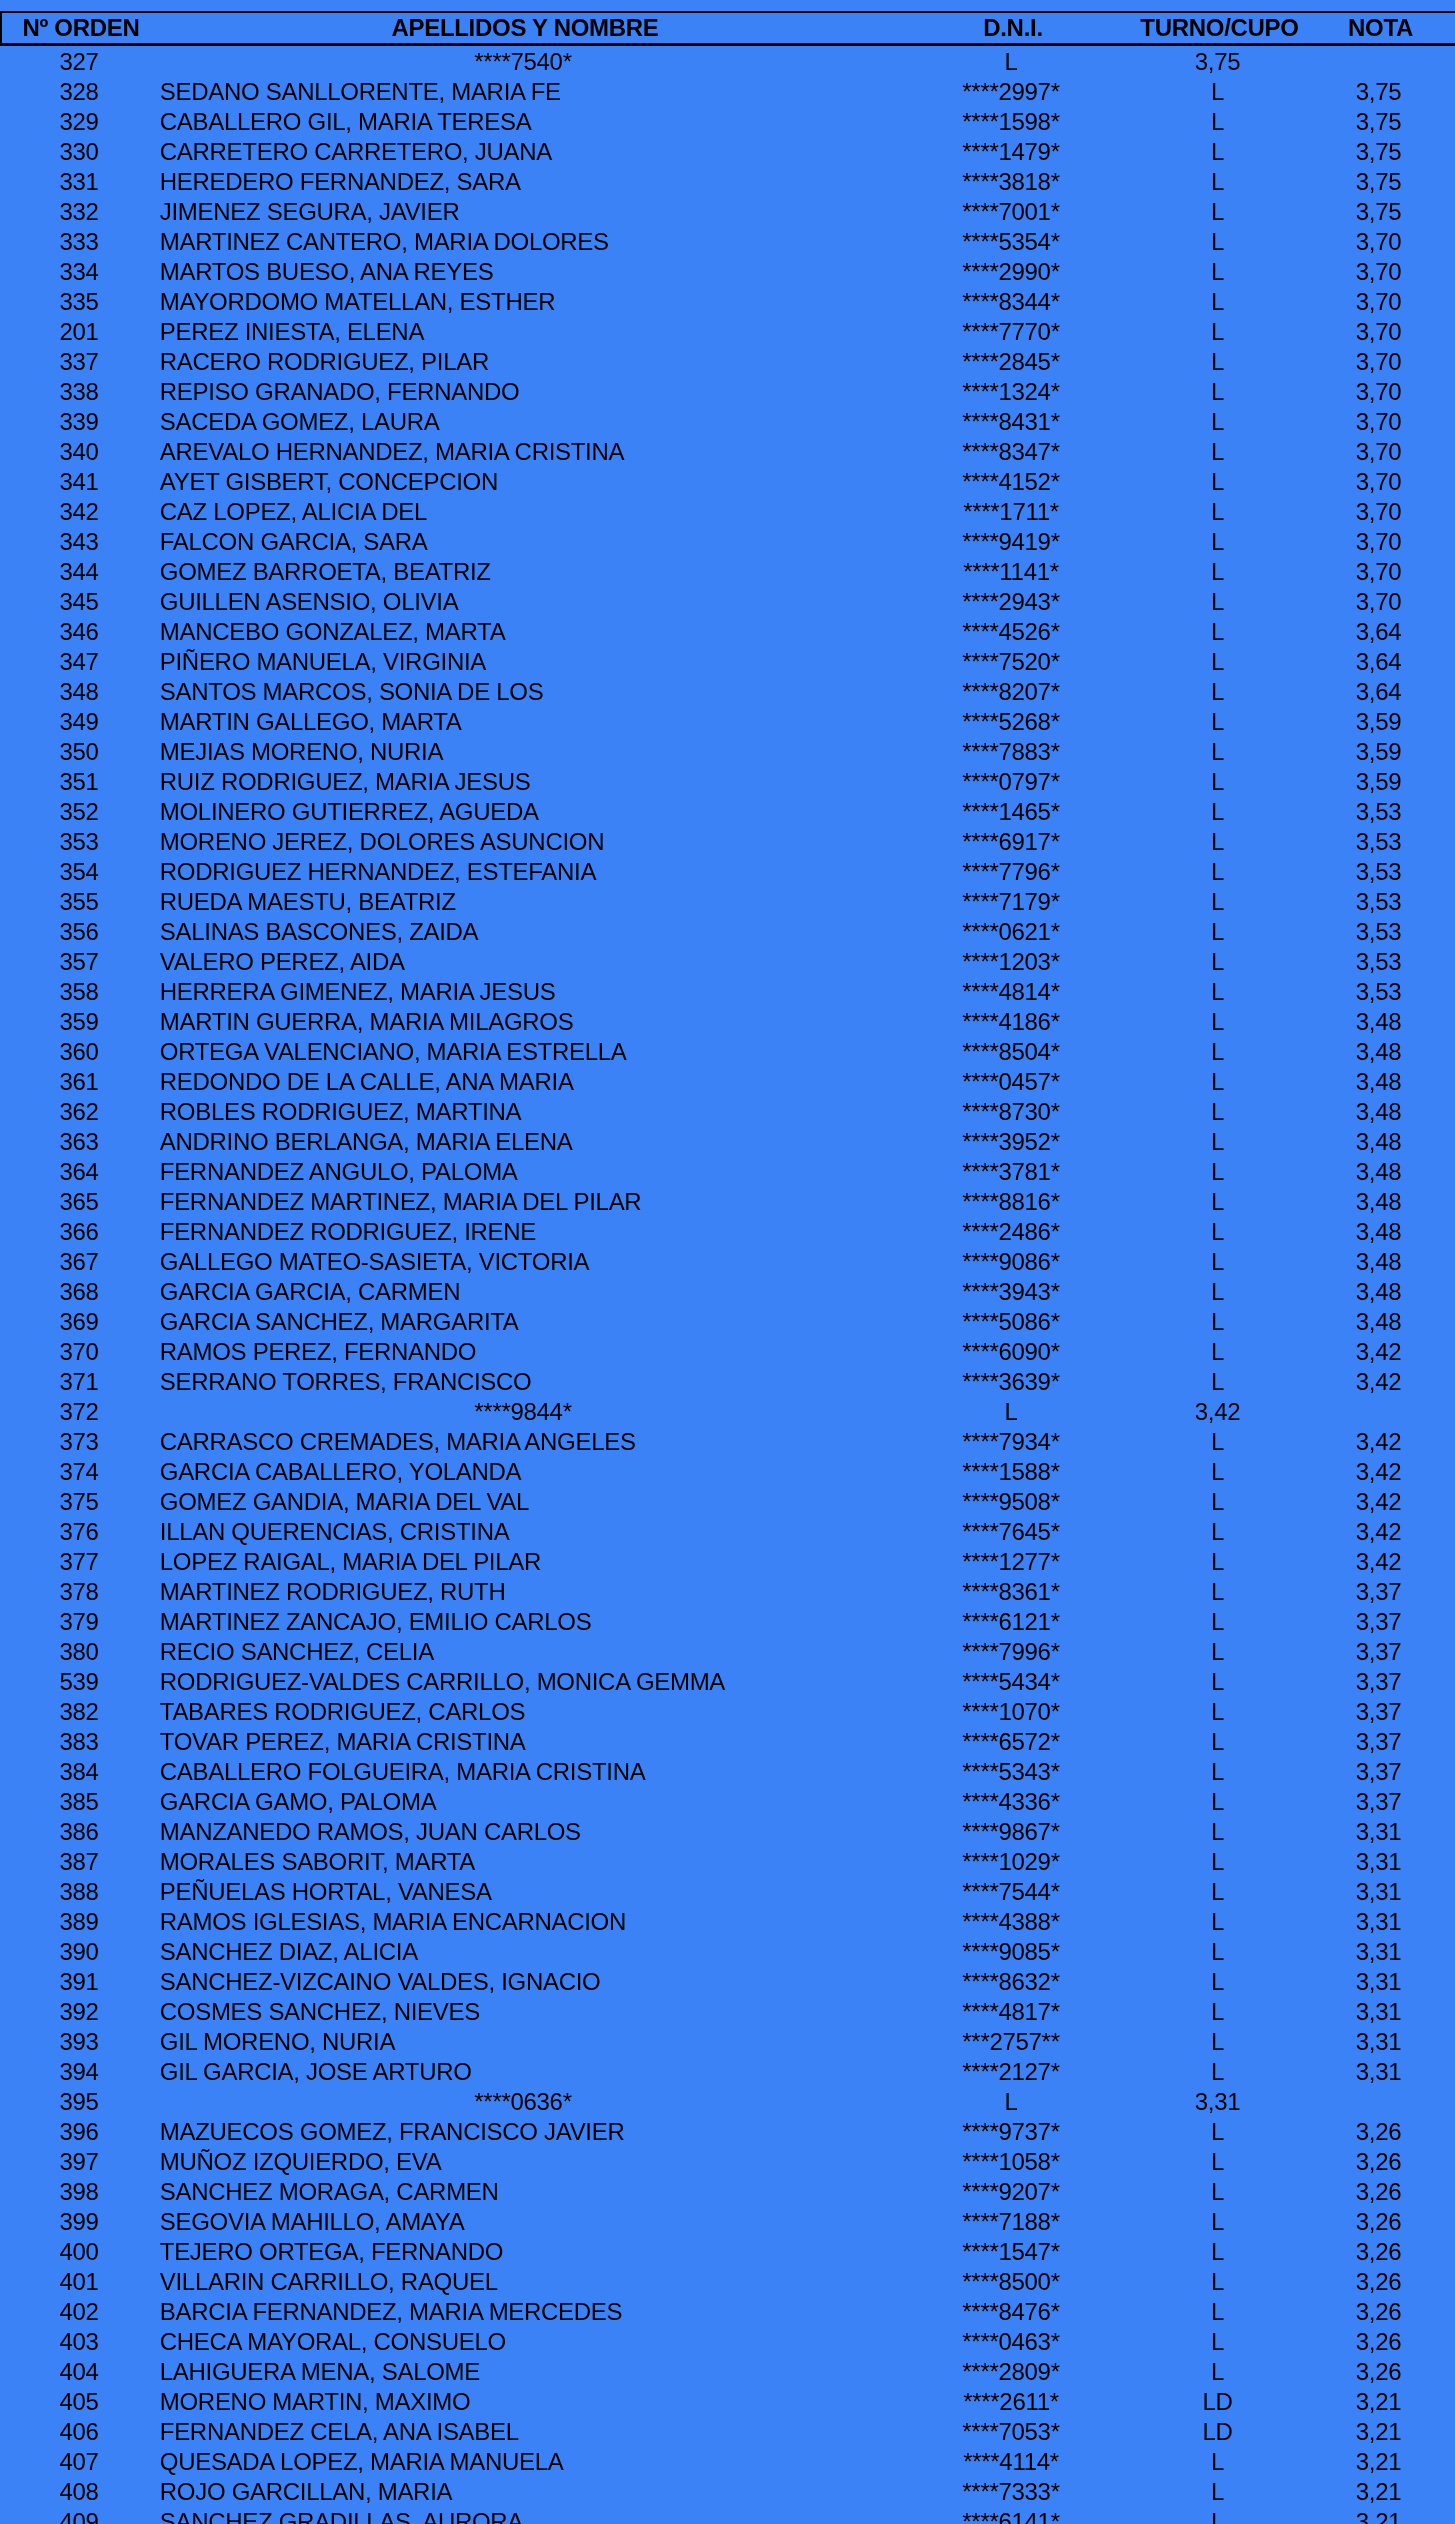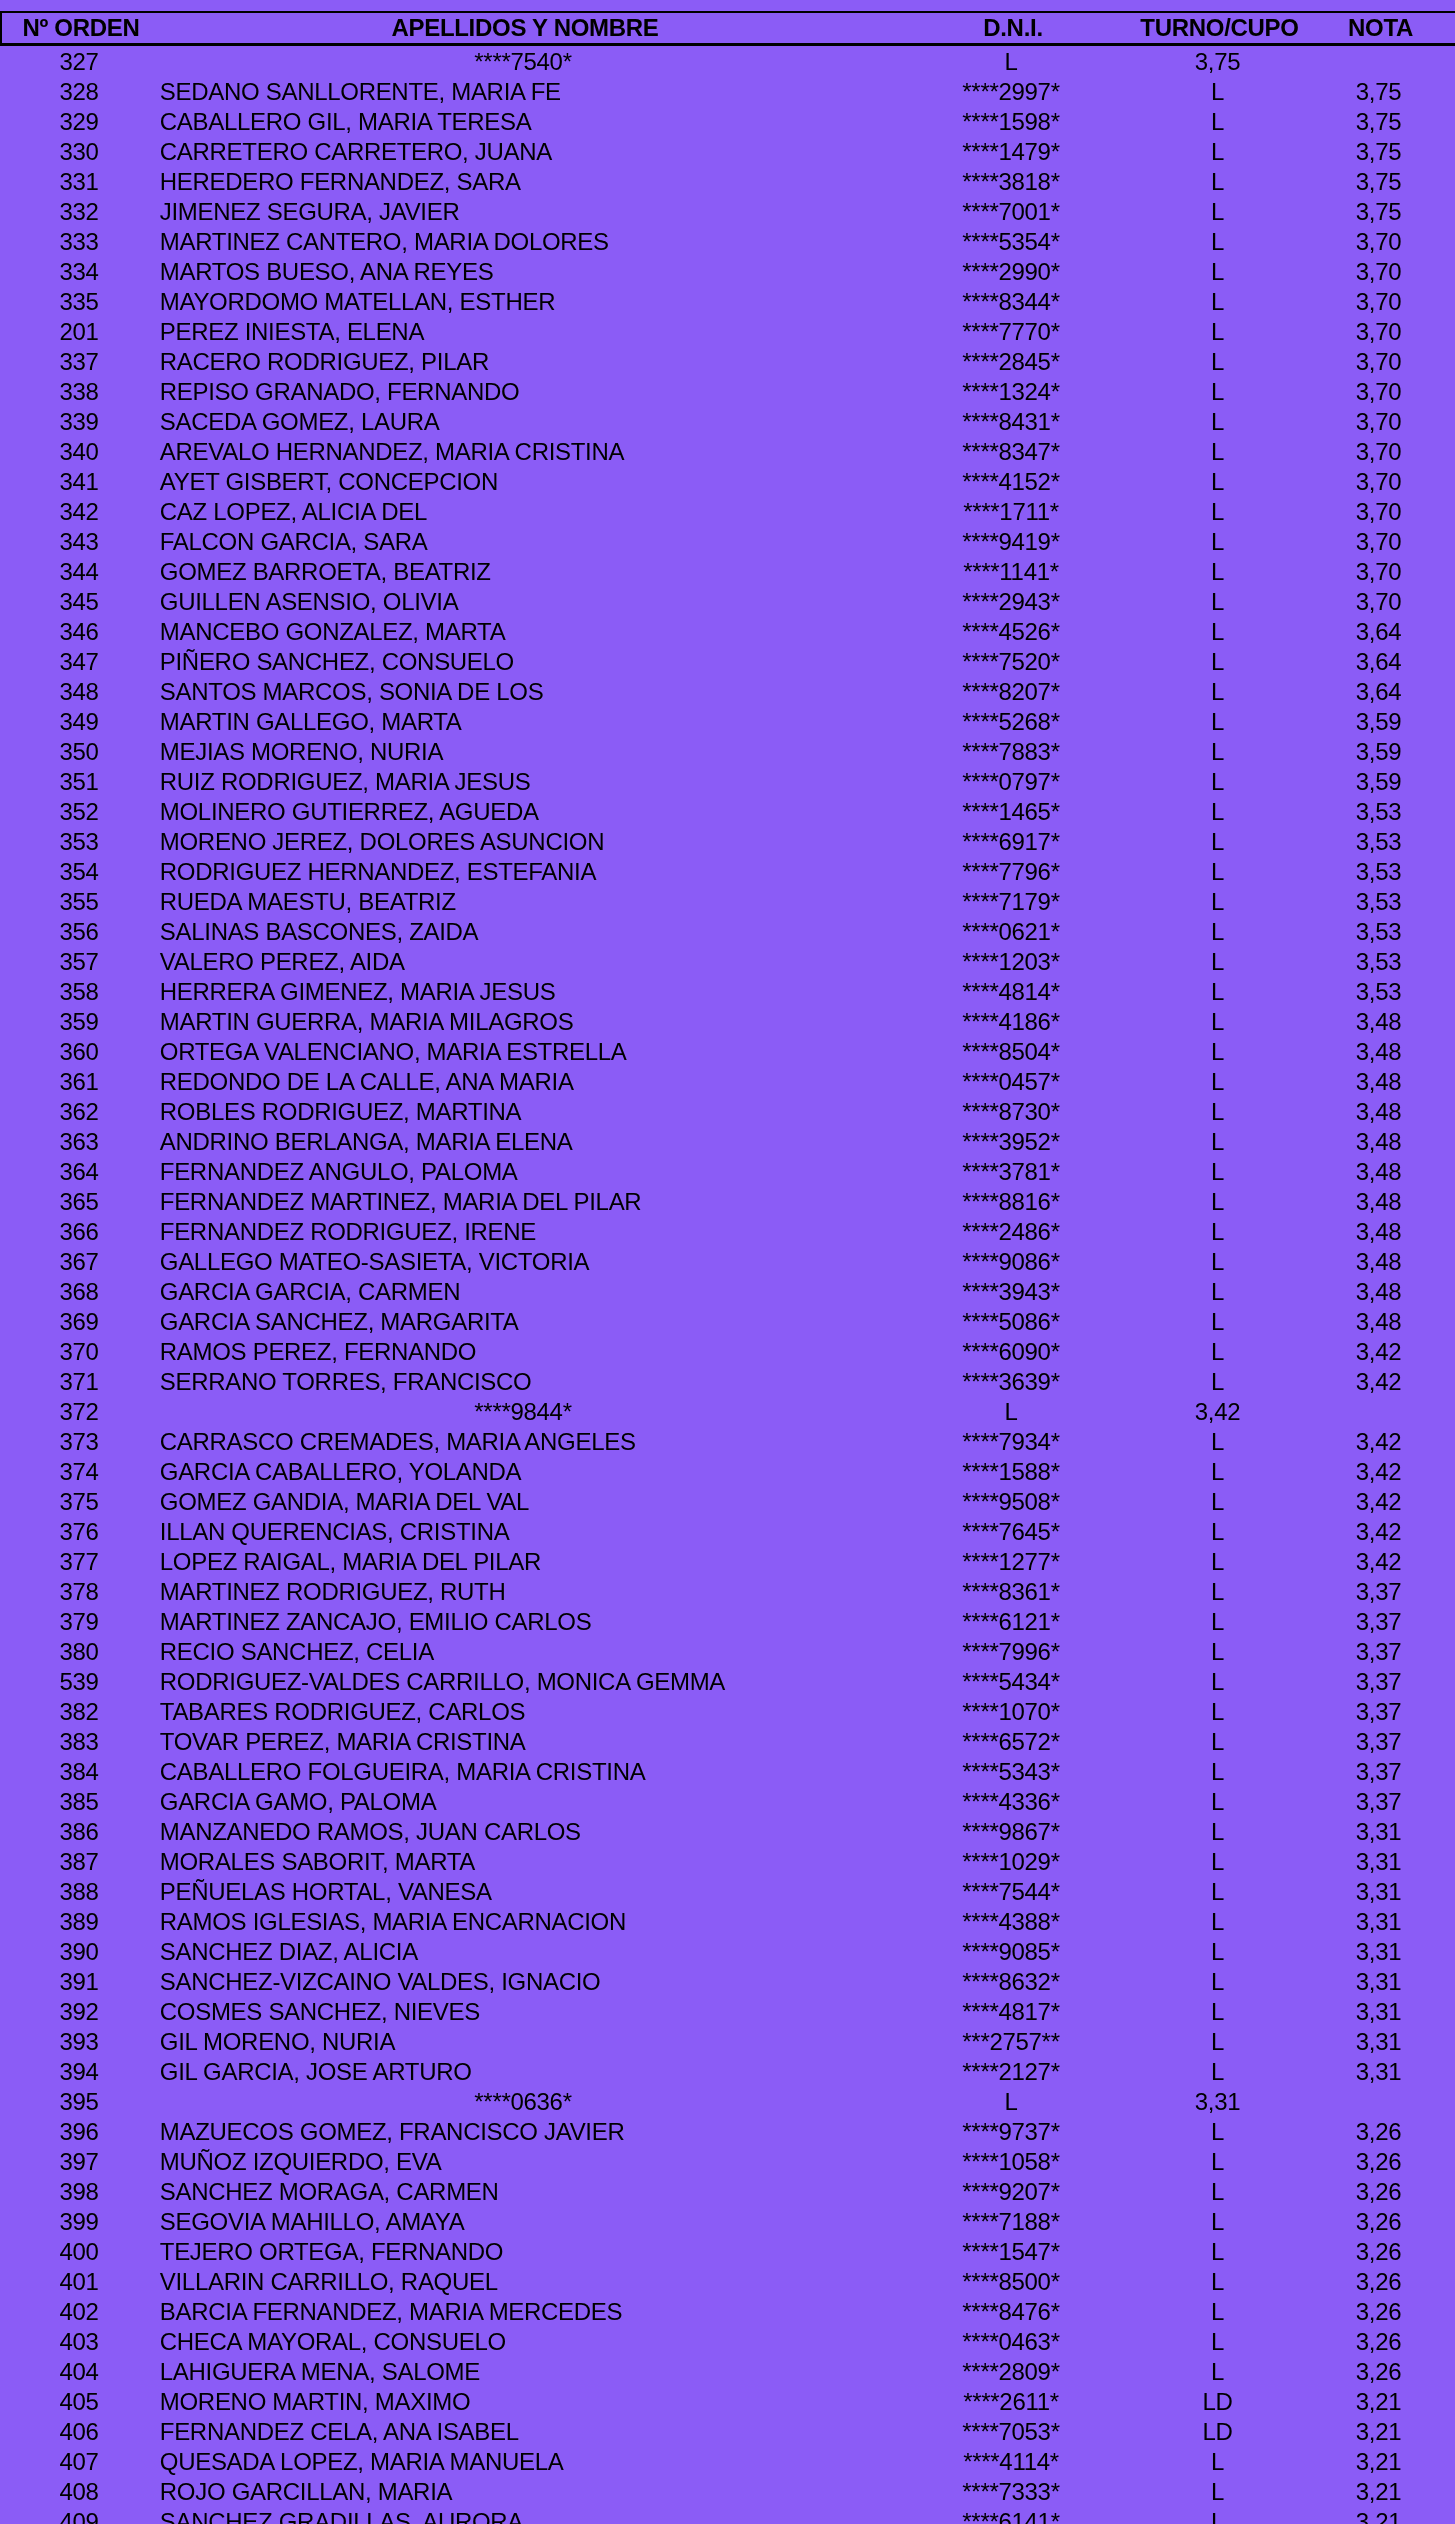--- a/index.html
+++ b/index.html
@@ -4,21 +4,21 @@
 <style>
   html, body {
     margin: 0;
     padding: 0;
     background: #ffffff;
   }
   .page {
     position: relative;
     width: 1456px;
     height: 2525px;
-    background: #8b5cf6;
+    background: #3b82f6;
     color: #000000;
     font-family: "Liberation Sans", sans-serif;
     overflow: hidden;
   }
   .grid-cols {
     display: grid;
     grid-template-columns: 158px 730px 246px 167px 155px;
     align-items: center;
   }
   .table-header {
@@ -224,21 +224,21 @@
     <div class="row grid-cols">
       <div class="c-orden">346</div>
       <div class="c-nombre">MANCEBO GONZALEZ, MARTA</div>
       <div class="c-dni">****4526*</div>
       <div class="c-turno">L</div>
       <div class="c-nota">3,64</div>
     </div>
 
     <div class="row grid-cols">
       <div class="c-orden">347</div>
-      <div class="c-nombre">PIÑERO SANCHEZ, CONSUELO</div>
+      <div class="c-nombre">PIÑERO MANUELA, VIRGINIA</div>
       <div class="c-dni">****7520*</div>
       <div class="c-turno">L</div>
       <div class="c-nota">3,64</div>
     </div>
 
     <div class="row grid-cols">
       <div class="c-orden">348</div>
       <div class="c-nombre">SANTOS MARCOS, SONIA DE LOS</div>
       <div class="c-dni">****8207*</div>
       <div class="c-turno">L</div>

